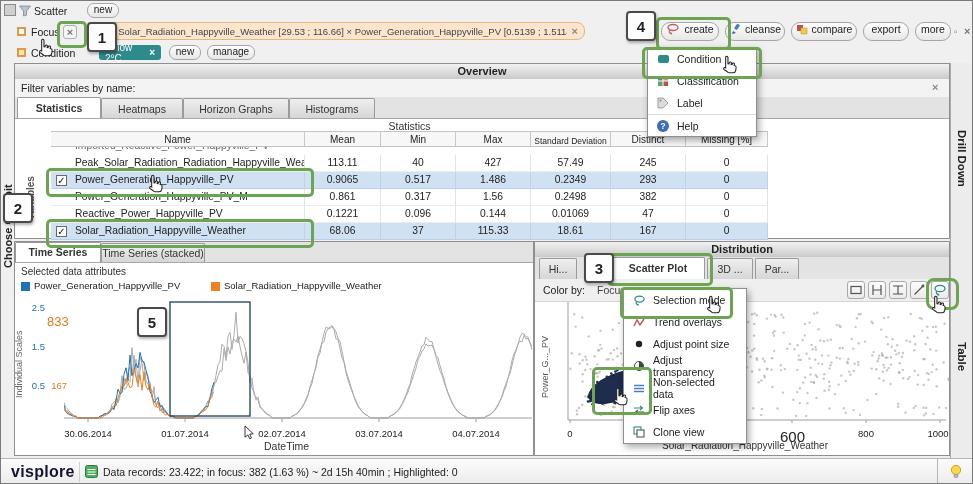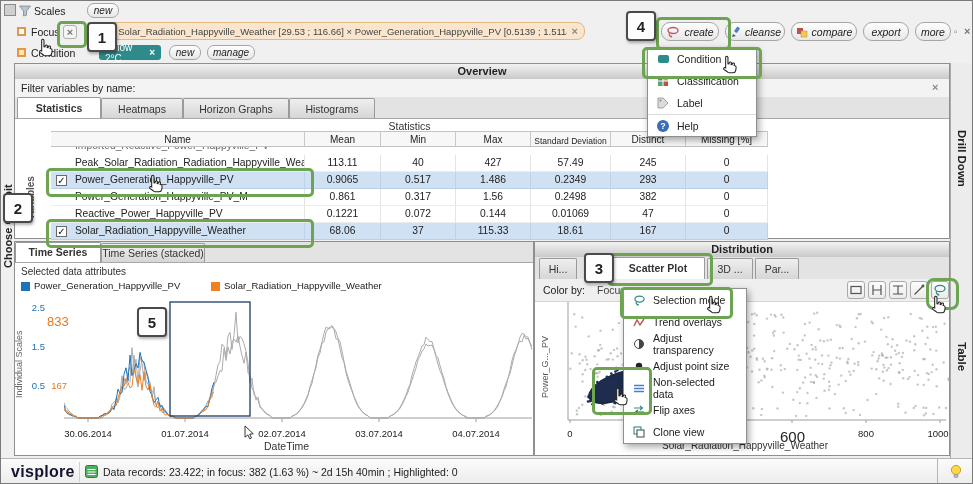--- a/index.html
+++ b/index.html
@@ -4,21 +4,21 @@
 <style>
   html,body{margin:0;padding:0;background:#dcdcdc;}
   body{font-family:"Liberation Sans","DejaVu Sans",sans-serif;}
   .app{position:relative;width:973px;height:484px;background:#f0f0f0;border:1px solid #7a7a7a;box-sizing:border-box;overflow:hidden;font-size:11px;color:#222;}
   .abs{position:absolute;}
   .panel{position:absolute;background:#fff;border:1px solid #8f8f8f;box-sizing:border-box;}
   .ttl{position:absolute;left:0;top:0;right:0;height:15px;background:linear-gradient(#f2f2f2,#c9c9c9);border-bottom:1px solid #9a9a9a;font-weight:bold;font-size:11px;text-align:center;line-height:15px;}
   .tabstrip{position:absolute;background:#e3e3e3;border-bottom:1px solid #a8a8a8;}
   .tab{position:absolute;box-sizing:border-box;border:1px solid #9a9a9a;border-bottom:none;background:linear-gradient(#efefef,#d6d6d6);font-size:10.5px;text-align:center;padding-top:4px;border-radius:2px 2px 0 0;color:#333;cursor:default;white-space:nowrap;overflow:hidden;}
   .tab.on{background:#fff;font-weight:bold;z-index:2;}
-  .btn{position:absolute;box-sizing:border-box;border:1px solid #a6a6a6;border-radius:9px;background:linear-gradient(#fefefe,#e7e7e7);font-size:10.5px;display:flex;align-items:center;justify-content:center;gap:4px;color:#222;white-space:nowrap;font-style:italic;}
+  .btn{position:absolute;box-sizing:border-box;border:1px solid #a6a6a6;border-radius:9px;background:linear-gradient(#fefefe,#e7e7e7);font-size:10.5px;display:flex;align-items:flex-start;justify-content:center;gap:4px;color:#222;white-space:nowrap;}
   .btn.sm{border-radius:7px;font-size:10px;}
   .pill{position:absolute;box-sizing:border-box;border:1px solid #e4b77e;border-radius:8px;background:#fbe6cd;display:flex;align-items:center;padding:0 6px;gap:5px;overflow:hidden;}
   .pill .x, .xg{color:#8a8a8a;font-weight:bold;font-size:11px;line-height:11px;}
   .tealpill{position:absolute;box-sizing:border-box;border-radius:3px;background:#2e8b8b;color:#fff;display:flex;align-items:center;gap:5px;padding:0 6px;font-size:10px;}
   .menu{position:absolute;background:#fff;border:1px solid #8f8f8f;box-shadow:2px 3px 7px rgba(0,0,0,.35);z-index:45;}
   .mi{height:22px;display:flex;align-items:center;gap:7px;padding:0 8px;font-size:10.5px;color:#222;box-sizing:border-box;}
   .gbox{position:absolute;border:3px solid #6da452;border-radius:5px;z-index:55;pointer-events:none;}
   .badge{position:absolute;width:26px;height:26px;background:#fdfdfd;border:2px solid #4a4a4a;border-radius:4px;display:flex;align-items:center;justify-content:center;font-size:15px;font-weight:bold;color:#222;z-index:60;box-shadow:1px 2px 3px rgba(0,0,0,.3);}
   .hand,.acursor{position:absolute;z-index:70;}
   .vtext{writing-mode:vertical-rl;display:flex;align-items:center;justify-content:center;}
@@ -43,21 +43,21 @@
 
 <div class="app">
 
   <div class="abs" style="left:0;top:0;width:973px;height:62px;">
     <div class="abs" style="left:3px;top:3px;width:10px;height:10px;background:#cfcfcf;border:1px solid #8a8a8a;"></div>
     <span class="abs" style="left:18px;top:4px;">
       <svg width="12" height="12" viewBox="0 0 12 12">
           <path d="M0.5 1h11L7.5 6v4.2L4.5 11V6z" fill="#b9c4cc" stroke="#7c8a94" stroke-width="0.8"></path>
         </svg>
     </span>
-    <span class="abs" style="left:33px;top:4px;font-size:10.5px;">Scales</span>
+    <span class="abs" style="left:33px;top:4px;font-size:10.5px;">Scatter</span>
     <div class="btn sm" style="left:86px;top:2px;width:32px;height:15px;">
         <span>new</span>
       </div>
 
     <div class="abs" style="left:16px;top:26px;width:9px;height:9px;border:2px solid #e2984a;background:#fff;box-sizing:border-box;"></div>
     <span class="abs" style="left:30px;top:25px;font-size:10.5px;">Focus</span>
     <div class="abs" style="left:62px;top:24px;width:14px;height:14px;border:1px solid #b0b0b0;border-radius:3px;background:#f5f5f5;text-align:center;line-height:12px;color:#777;font-weight:bold;font-size:11px;box-sizing:border-box;">×</div>
     <div class="pill" style="left:97px;top:21px;width:487px;height:18px;">
       <span style="font-size:9.5px;color:#444;white-space:nowrap;overflow:hidden;flex:1;">on Solar_Radiation_Happyville_Weather [29.53 ; 116.66] × Power_Generation_Happyville_PV [0.5139 ; 1.5114]</span>
       <span class="x">×</span>
@@ -179,21 +179,21 @@
       <div class="cell cMean">0.861</div>
       <div class="cell cMin">0.317</div>
       <div class="cell cMax">1.56</div>
       <div class="cell cStd">0.2498</div>
       <div class="cell cDist">382</div>
       <div class="cell cMiss">0</div>
     </div>
     <div class="trow" style="left:36px;top:142px;width:717px;">
       <div class="cell cName cname">Reactive_Power_Happyville_PV</div>
       <div class="cell cMean">0.1221</div>
-      <div class="cell cMin">0.072</div>
+      <div class="cell cMin">0.096</div>
       <div class="cell cMax">0.144</div>
       <div class="cell cStd">0.01069</div>
       <div class="cell cDist">47</div>
       <div class="cell cMiss">0</div>
     </div>
     <div class="trow sel" style="left:36px;top:159px;width:717px;">
       <div class="cb">✓</div>
       <div class="cell cName cname">Solar_Radiation_Happyville_Weather</div>
       <div class="cell cMean">68.06</div>
       <div class="cell cMin">37</div>
@@ -877,33 +877,33 @@
       <span class="mic">
           <svg width="12" height="11" viewBox="0 0 12 11">
             <polyline points="1,9 4,3 7,8 11,2" stroke="#c0504d" fill="none" stroke-width="1.4"></polyline>
           </svg>
         </span>
       <span>Trend overlays</span>
     </div>
     <div class="mi">
       <span class="mic">
           <svg width="12" height="12" viewBox="0 0 12 12">
+            <circle cx="6" cy="6" r="3.2" fill="#222"></circle>
+          </svg>
+        </span>
+      <span>Adjust point size</span>
+    </div>
+    <div class="mi">
+      <span class="mic">
+          <svg width="12" height="12" viewBox="0 0 12 12">
             <circle cx="6" cy="6" r="4.5" fill="none" stroke="#444" stroke-width="1"></circle>
             <path d="M6 1.5a4.5 4.5 0 0 1 0 9z" fill="#444"></path>
           </svg>
         </span>
       <span>Adjust transparency</span>
-    </div>
-    <div class="mi">
-      <span class="mic">
-          <svg width="12" height="12" viewBox="0 0 12 12">
-            <circle cx="6" cy="6" r="3.2" fill="#222"></circle>
-          </svg>
-        </span>
-      <span>Adjust point size</span>
     </div>
     <div class="mi">
       <span class="mic">
           <svg width="12" height="11" viewBox="0 0 12 11">
             <path d="M1 2.5h10M1 5.5h10M1 8.5h10" stroke="#4a7fc1" stroke-width="1.4"></path>
           </svg>
         </span>
       <span>Non-selected data</span>
     </div>
     <div class="mi">

